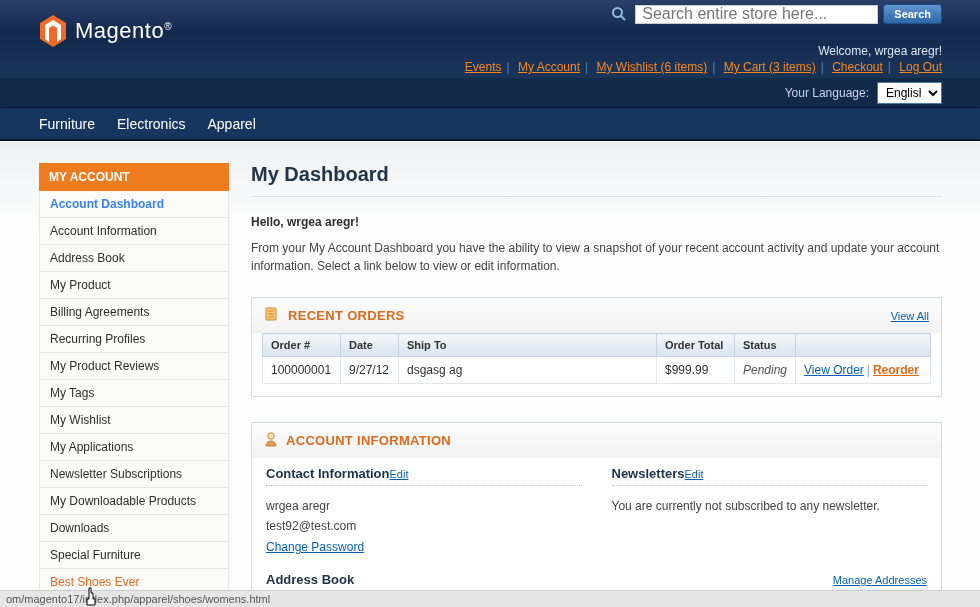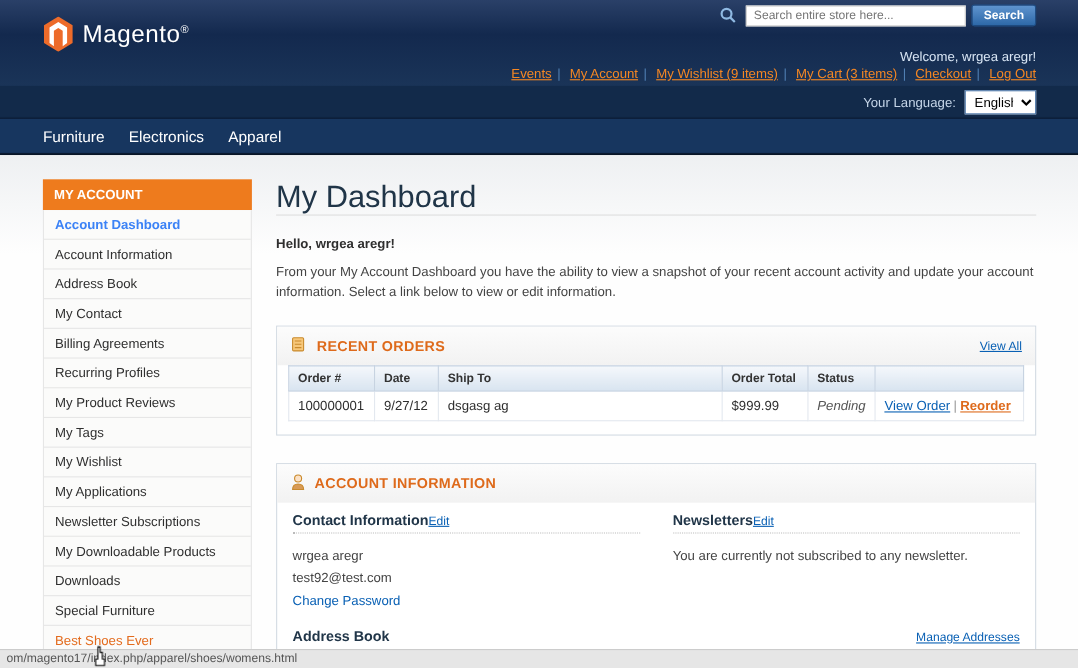--- a/index.html
+++ b/index.html
@@ -5,61 +5,61 @@
 * { margin: 0; padding: 0; box-sizing: border-box; }
 body { font-family: Arial, Helvetica, sans-serif; font-size: 12px; background: #f2f2f2; color: #2f2f2f; width: 980px; height: 607px; overflow: hidden; }
 .header { background: linear-gradient(180deg, #1a3458 0%, #0d2543 100%); border-bottom: 1px solid #0a1a30; }
 .header-top { height: 78px; position: relative; background: linear-gradient(180deg, #2a4068 0%, #13294e 40%, #1a3458 100%); }
 .logo-wrap { position: absolute; left: 39px; top: 15px; display: flex; align-items: center; gap: 8px; }
 .logo-shape { width: 28px; height: 32px; position: relative; }
 .logo-text { color: #fff; font-size: 22px; font-weight: 400; letter-spacing: 0.5px; }
 .logo-reg { font-size: 10px; vertical-align: super; }
 .search-area { position: absolute; top: 3px; right: 38px; display: flex; align-items: center; gap: 5px; }
 .search-icon-wrap { width: 22px; height: 22px; display: flex; align-items: center; justify-content: center; }
-.search-input { width: 200px; height: 19px; padding: 2px 6px; border: 1px solid #ccc; font-size: 11px; color: #888; }
+.search-input { width: 243px; height: 19px; padding: 2px 6px; border: 1px solid #ccc; font-size: 16px; color: #888; }
 .search-btn { background: linear-gradient(#5f94cf, #2d68a8); color: #fff; border: 1px solid #1f4f87; border-radius: 3px; padding: 3px 10px; font-size: 11px; font-weight: bold; cursor: pointer; }
 .welcome-line { position: absolute; right: 38px; top: 44px; color: #d9e6f5; font-size: 12px; }
 .header-links { position: absolute; right: 38px; top: 60px; font-size: 12px; color: #507fb3; }
 .header-links a { color: #f58723; text-decoration: underline; }
 .header-links .sep { color: #507fb3; margin: 0 5px; }
 .lang-row { background: #122a4a; height: 30px; display: flex; align-items: center; justify-content: flex-end; padding-right: 38px; gap: 8px; color: #c5d5e8; font-size: 12px; border-bottom: 1px solid #0a1a30; }
 .lang-select { background: #fff; border: 1px solid #4b76a8; padding: 2px 4px; font-size: 12px; width: 65px; }
 .nav-bar { background: #17365f; height: 32px; display: flex; align-items: center; padding-left: 39px; gap: 22px; border-bottom: 1px solid #0a1a30; box-shadow: 0 2px 4px rgba(0,0,0,0.25); }
 .nav-bar a { color: #fff; font-size: 14px; text-decoration: none; }
 .content-wrap { display: flex; padding: 22px 38px 0 39px; gap: 22px; background: #fbfbfb; background: linear-gradient(180deg, #eef0f2 0%, #fefefe 90px); }
 .sidebar { width: 190px; flex-shrink: 0; }
 .sb-title { background: #ee7b1d; color: #fff; font-weight: bold; font-size: 12px; padding: 7px 10px; }
 .sb-body { background: #fbfbfa; border: 1px solid #e6e6e6; border-top: none; }
 .sb-item { display: block; padding: 6px 10px; border-bottom: 1px solid #e6e6e6; color: #2f2f2f; text-decoration: none; font-size: 12px; }
 .sb-item:last-child { border-bottom: none; }
 .sb-item.active { color: #3b82f6; font-weight: bold; }
 .sb-item.highlight { color: #e36b1d; }
 .main { flex: 1; }
-.page-title { font-size: 28px; font-weight: normal; color: #203548; border-bottom: 1px solid #dedede; margin-bottom: 18px; }
+.page-title { font-size: 20px; font-weight: bold; color: #203548; padding-bottom: 10px; border-bottom: 1px solid #dedede; margin-bottom: 18px; }
 .hello { font-weight: bold; font-size: 12px; margin-bottom: 10px; }
 .intro { font-size: 12px; color: #444; line-height: 1.5; margin-bottom: 22px; }
 .box { border: 1px solid #d3dbe3; margin-bottom: 25px; background: #fff; }
 .box-hdr { padding: 8px 12px; display: flex; align-items: center; justify-content: space-between; background: linear-gradient(#fcfcfc, #f2f2f2); }
 .box-hdr-left { display: flex; align-items: center; gap: 8px; }
 .box-hdr-title { color: #de6a1b; font-weight: bold; font-size: 13px; letter-spacing: 0.3px; }
 .view-all { color: #0960b4; text-decoration: underline; font-size: 11px; }
 .orders-table { width: calc(100% - 20px); margin: 0 10px 12px 10px; border-collapse: collapse; border: 1px solid #c7d3e1; }
 .orders-table th { background: linear-gradient(#f4f7fb, #d8e4f0); border: 1px solid #c7d3e1; padding: 5px 8px; text-align: left; font-size: 11px; font-weight: bold; color: #333; }
 .orders-table td { border: 1px solid #e3e8ef; padding: 6px 8px; font-size: 12px; }
 .orders-table .pending { font-style: italic; color: #555; }
 .order-actions a { color: #0960b4; text-decoration: underline; }
 .order-actions .reorder { color: #de6a1b; font-weight: bold; }
 .order-actions .bar { color: #999; margin: 0 3px; }
 .two-col { display: flex; gap: 30px; padding: 8px 14px 15px 14px; }
 .col { flex: 1; }
 .col-hdr { display: flex; justify-content: flex-start; align-items: baseline; border-bottom: 1px dotted #bbb; padding-bottom: 4px; margin-bottom: 10px; }
 .col-title { font-weight: bold; font-size: 13px; color: #203548; }
 .edit-link { color: #0960b4; text-decoration: underline; font-size: 11px; }
 .col-body { font-size: 12px; color: #444; line-height: 1.7; }
-.chg-pw { color: #0960b4; }
+.chg-pw { color: #0960b4; text-decoration: underline; }
 .addr-row { display: flex; justify-content: space-between; align-items: baseline; padding: 0 14px 6px 14px; }
 .status-bar { position: fixed; bottom: 0; left: 0; right: 0; background: #e6e6e6; color: #555; font-size: 11px; padding: 2px 6px; border-top: 1px solid #ccc; }
 .cursor { position: fixed; left: 84px; top: 587px; width: 16px; height: 20px; pointer-events: none; }
 .icon-svg { flex-shrink: 0; }
 </style>
 </head>
 <body>
 
 <div class="header">
   <div class="header-top">
@@ -79,21 +79,21 @@
             <line x1="10" y1="10" x2="14" y2="14" stroke="#8fb9e2" stroke-width="2"></line>
           </svg>
       </span>
       <input class="search-input" placeholder="Search entire store here..." style="">
       <button class="search-btn">Search</button>
     </div>
     <div class="welcome-line">Welcome, wrgea aregr!</div>
     <div class="header-links">
       <a>Events</a><span class="sep">|</span>
       <a>My Account</a><span class="sep">|</span>
-      <a>My Wishlist (9 items)</a><span class="sep">|</span>
+      <a>My Wishlist (6 items)</a><span class="sep">|</span>
       <a>My Cart (3 items)</a><span class="sep">|</span>
       <a>Checkout</a><span class="sep">|</span>
       <a>Log Out</a>
     </div>
   </div>
   <div class="lang-row">
     <span>Your Language:</span>
     <select class="lang-select"><option>English</option></select>
   </div>
   <div class="nav-bar">
@@ -103,21 +103,21 @@
   </div>
 </div>
 
 <div class="content-wrap">
   <div class="sidebar">
     <div class="sb-title">MY ACCOUNT</div>
     <div class="sb-body">
       <a class="sb-item active">Account Dashboard</a>
       <a class="sb-item">Account Information</a>
       <a class="sb-item">Address Book</a>
-      <a class="sb-item">My Contact</a>
+      <a class="sb-item">My Product</a>
       <a class="sb-item">Billing Agreements</a>
       <a class="sb-item">Recurring Profiles</a>
       <a class="sb-item">My Product Reviews</a>
       <a class="sb-item">My Tags</a>
       <a class="sb-item">My Wishlist</a>
       <a class="sb-item">My Applications</a>
       <a class="sb-item">Newsletter Subscriptions</a>
       <a class="sb-item">My Downloadable Products</a>
       <a class="sb-item">Downloads</a>
       <a class="sb-item">Special Furniture</a>

